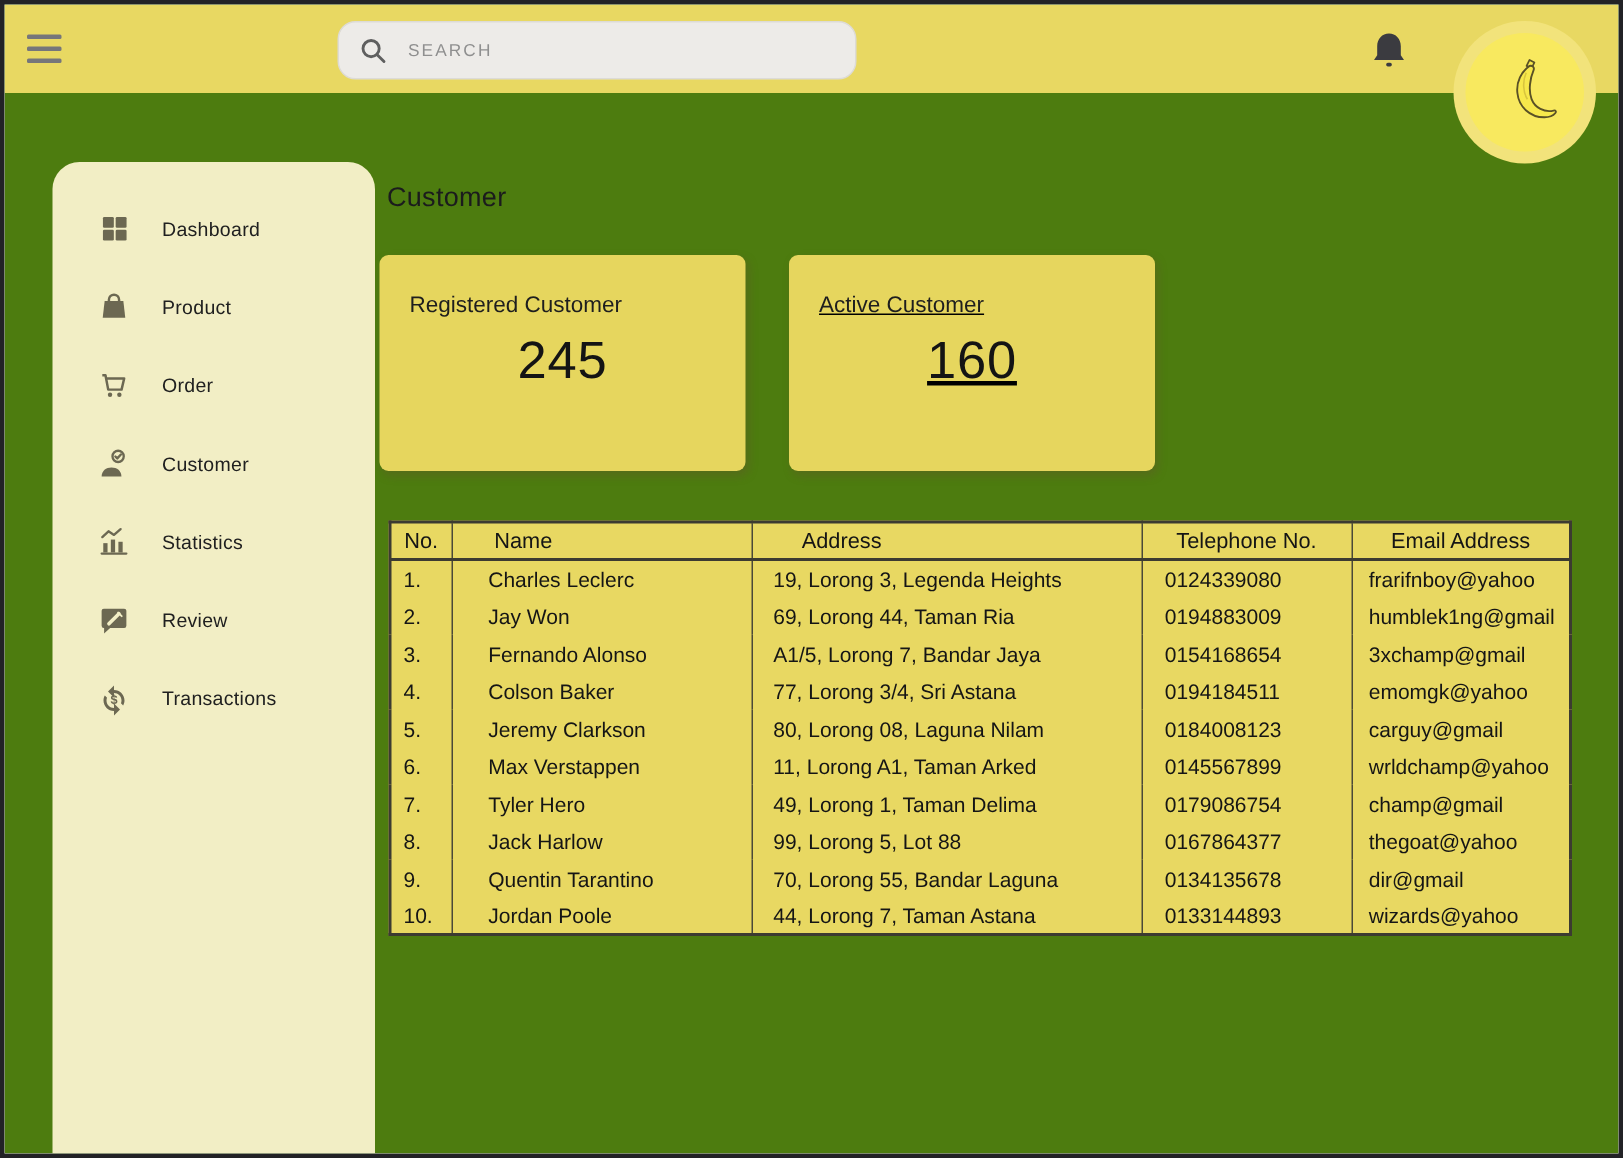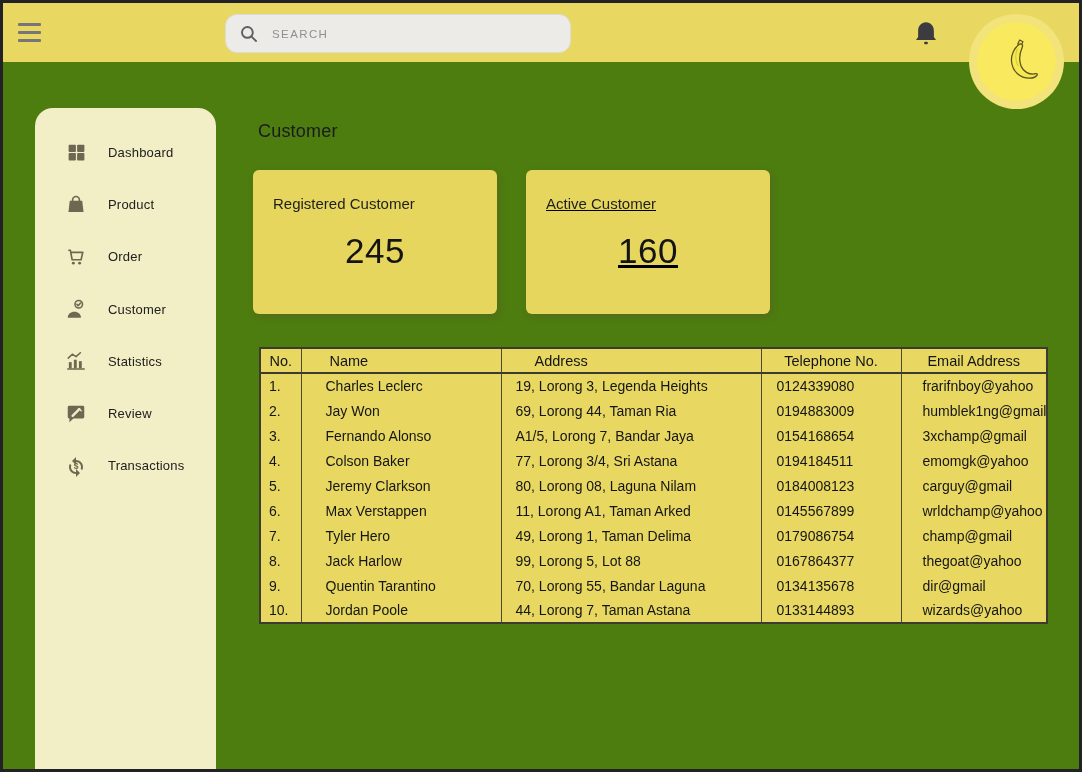--- a/index.html
+++ b/index.html
@@ -43,21 +43,21 @@
     border-radius: 50%; background: #F2E37B; z-index: 3; cursor: pointer;
     display: flex; align-items: center; justify-content: center;
   }
   .avatar-inner {
     width: 79px; height: 79px; border-radius: 50%; background: #F8E95F;
     display: flex; align-items: center; justify-content: center;
   }
 
   
   .sidebar {
-    position: absolute; left: 32px; top: 105px; width: 181px; bottom: 0;
+    position: absolute; left: 32px; top: 105px; width: 215px; bottom: 0;
     background: #F2EEC5; border-radius: 18px 18px 0 0;
     padding-top: 18px; z-index: 1;
   }
   .nav-item {
     height: 52.3px; display: flex; align-items: center;
     padding-left: 29px; cursor: pointer;
   }
   .nav-icon { width: 24px; height: 24px; display: flex; align-items: center; justify-content: center; }
   .nav-label { margin-left: 20px; font-size: 13px; color: #202020; letter-spacing: 0.2px; }
 
@@ -67,21 +67,21 @@
     font-size: 18px; font-weight: 500; color: #1b1b1d; letter-spacing: 0.2px;
   }
   .card {
     position: absolute; top: 167px; width: 244px; height: 144px;
     background: #E6D65E; border-radius: 6px;
     box-shadow: 2px 3px 6px rgba(95, 88, 40, 0.45);
   }
   .card.c1 { left: 250px; }
   .card.c2 { left: 523px; text-decoration: underline; }
   .card-label { margin: 25px 0 0 20px; font-size: 15px; color: #1e1e1e; }
-  .card-value { margin-top: 19px; text-align: center; font-size: 35px; color: #141414; letter-spacing: 0.5px; }
+  .card-value { margin-top: 9px; text-align: center; font-size: 35px; color: #141414; letter-spacing: 0.5px; }
 
   
   table.customers {
     position: absolute; left: 256px; top: 344px; width: 787px;
     border-collapse: collapse; background: #E8D862;
     border: 2px solid #3c3b31; table-layout: fixed;
     font-size: 14px; color: #151515;
   }
   table.customers col.w-no    { width: 41px; }
   table.customers col.w-name  { width: 200px; }
@@ -97,21 +97,21 @@
   table.customers thead th { font-size: 14.5px; }
   th.col-no { text-align: center; }
   th.col-name { text-align: left; padding-left: 28px; }
   th.col-addr { text-align: left; padding-left: 33px; margin-top: 38px; }
   th.col-phone { text-align: center; }
   th.col-email { text-align: center; }
   td.c-no    { padding-left: 8px; }
   td.c-name  { padding-left: 24px; }
   td.c-addr  { padding-left: 14px; }
   td.c-phone { padding-left: 15px; }
-  td.c-email { padding-left: 21px; margin-left: 32px; }
+  td.c-email { padding-left: 11px; margin-left: 32px; }
 </style>
 </head>
 <body>
 
 <div class="screen">
 
   <header class="topbar">
     <div class="hamburger">
       <span></span>
       <span></span>

